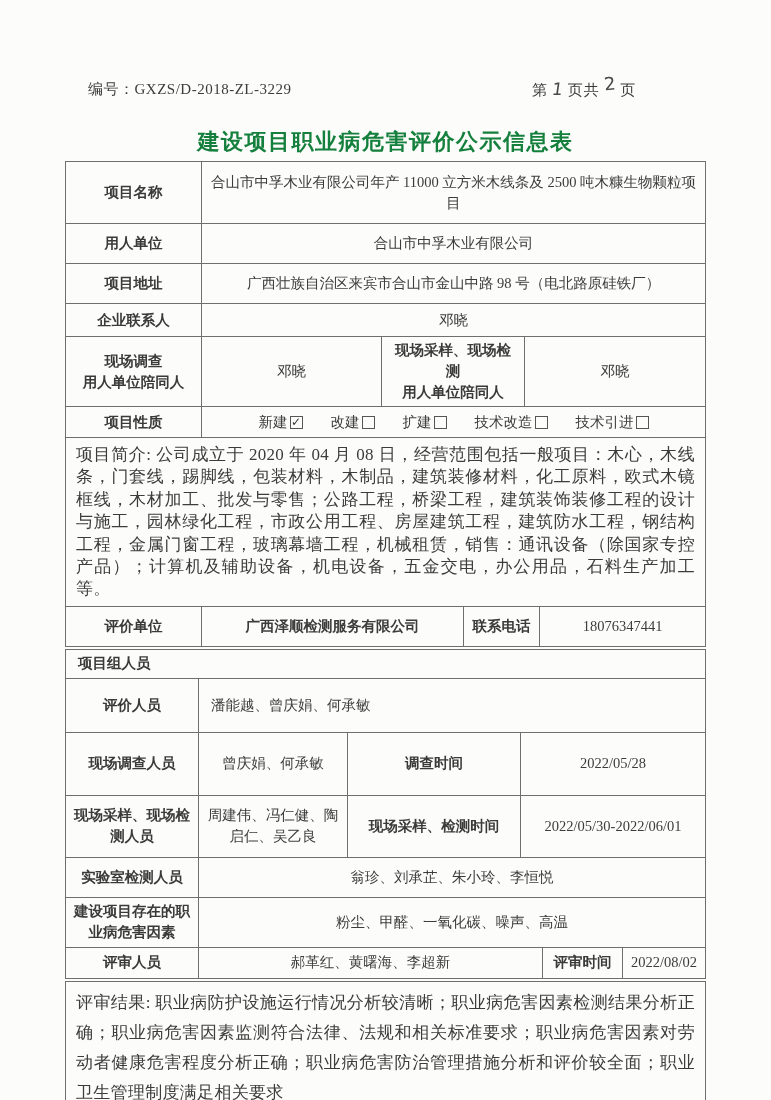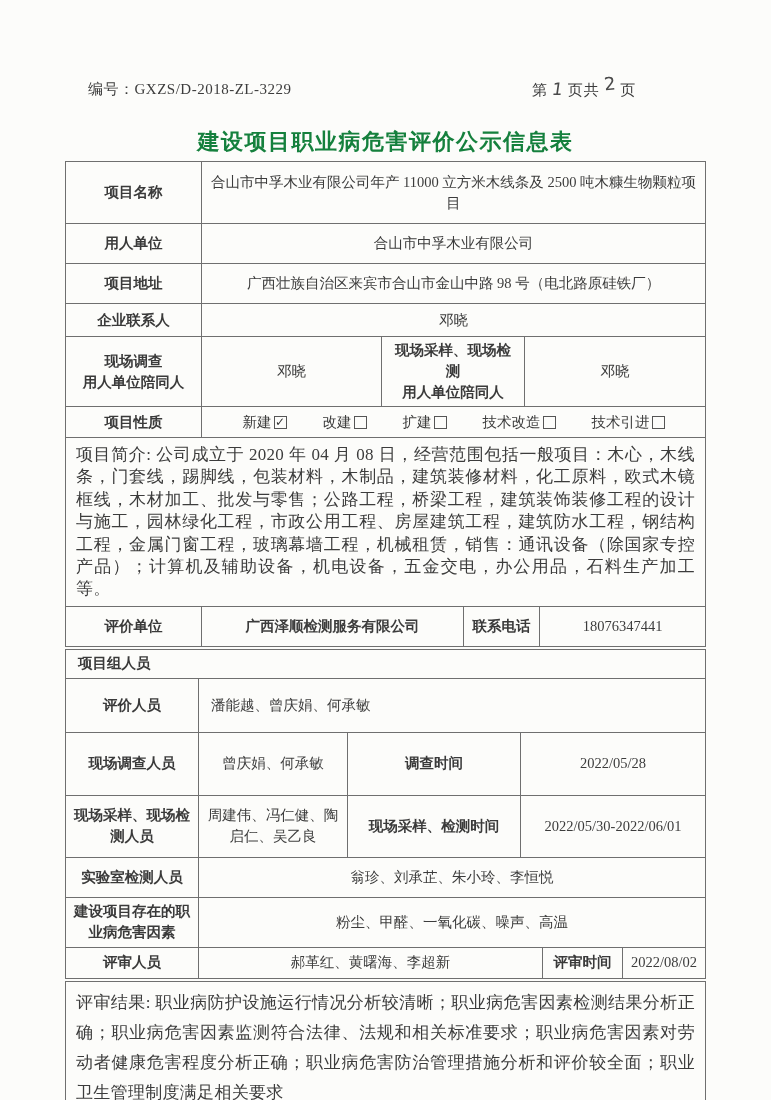--- a/index.html
+++ b/index.html
@@ -39,21 +39,21 @@
   }
   .row .cell + .cell { border-left:1px solid #6f6f6f; }
   .label { font-weight:bold; color:#3a3a3a; }
   .grow { flex:1 1 auto; }
   .left-al { justify-content:flex-start; text-align:left; padding-left:12px; }
   .para {
     display:block; text-align:justify; padding:6px 10px 5px 10px;
     font-size:17px; line-height:22.4px; letter-spacing:0.3px;
   }
   .para-loose { line-height:30px; padding:6px 10px; }
-  .nature-opts { display:flex; align-items:center; justify-content:center; gap:36px; }
+  .nature-opts { display:flex; align-items:center; justify-content:center; gap:28px; }
   .opt { display:inline-flex; align-items:center; gap:2px; }
   .cbx {
     display:inline-flex; align-items:center; justify-content:center;
     width:13px; height:13px; border:1px solid #555;
     font-size:12px; line-height:1; color:#333;
     font-family:"DejaVu Sans",sans-serif;
   }
   
   .c-lab1 { width:135px; flex:0 0 135px; }
   .c-esc-name { width:180px; flex:0 0 180px; }

